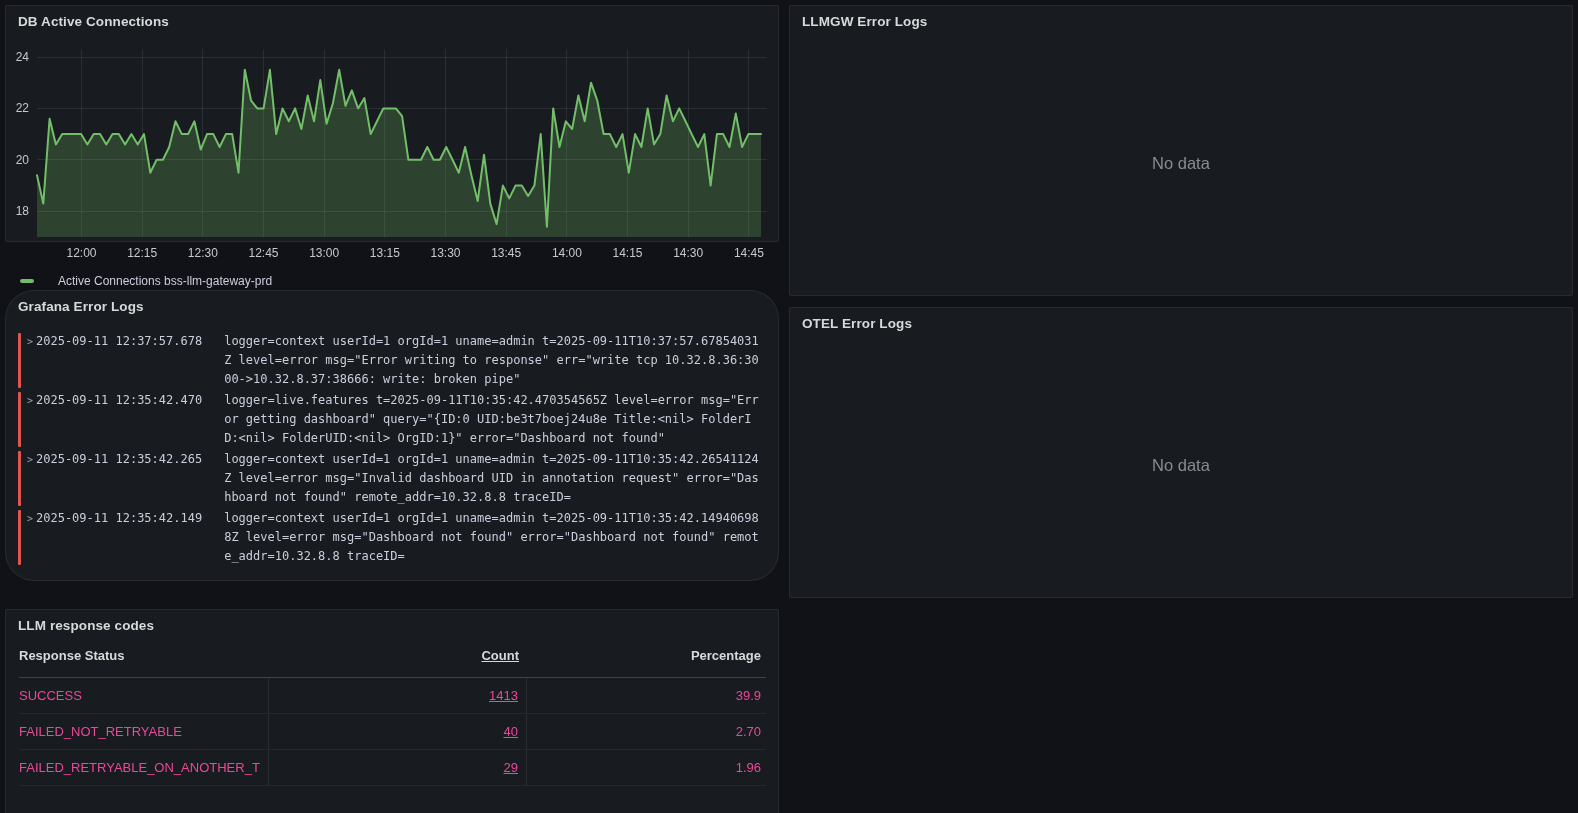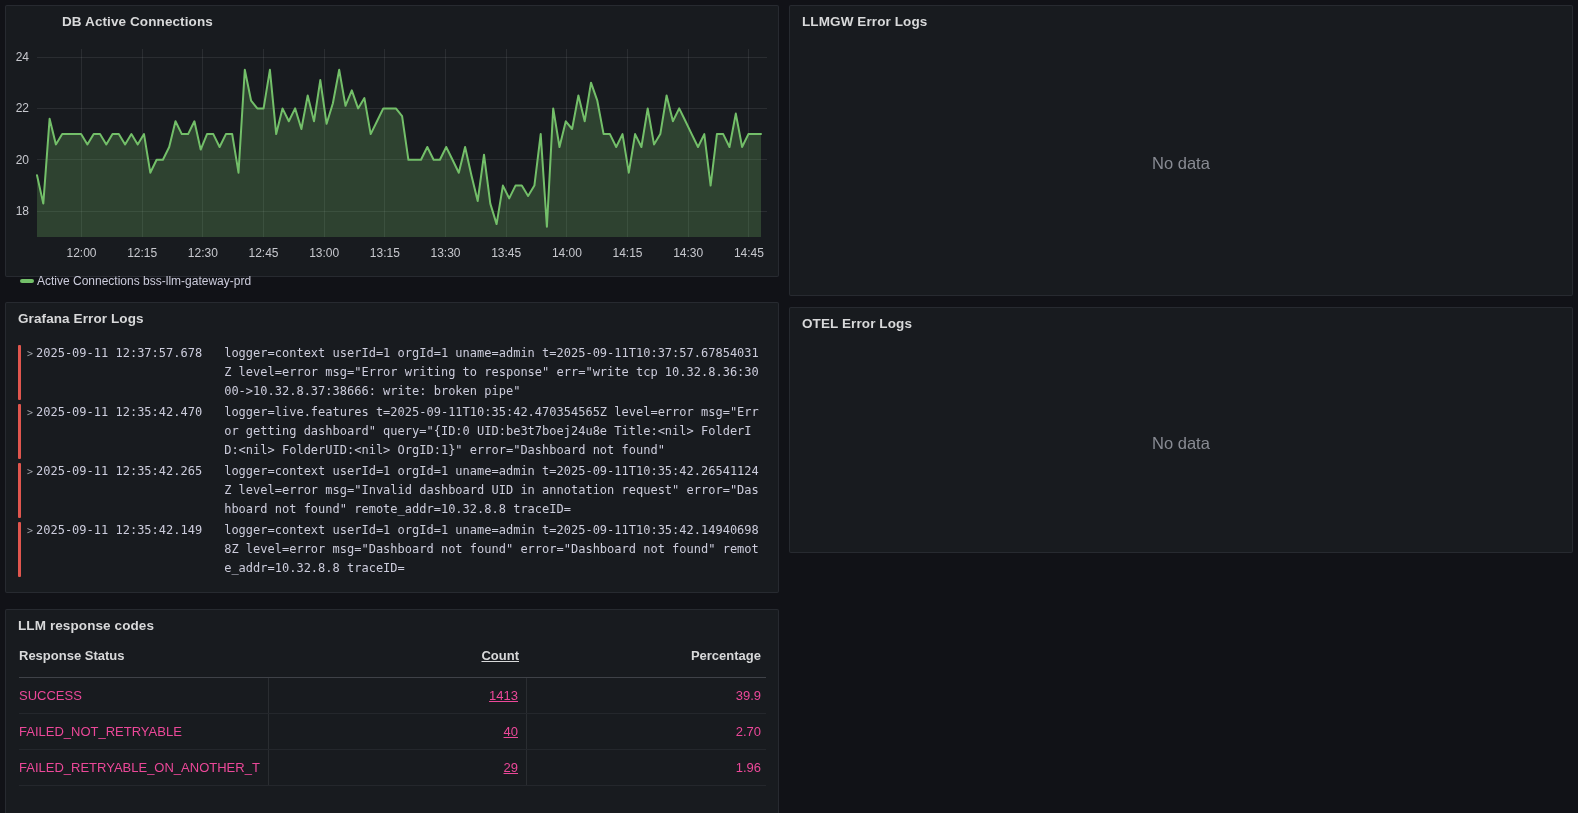--- a/index.html
+++ b/index.html
@@ -6,45 +6,45 @@
   html,body { margin:0; padding:0; }
   body {
     width:1578px; height:813px; overflow:hidden; position:relative;
     background:#111217;
     font-family:"Liberation Sans", sans-serif;
   }
   .panel {
     position:absolute; background:#181b1f;
     border:1px solid rgba(204,204,220,0.09); border-radius:2px;
   }
-  #panel-db    { left:5px;   top:5px;   width:774px; height:272px;padding-left:44px; }
+  #panel-db    { left:5px;   top:5px;   width:774px; height:237px; }
   #panel-llmgw { left:789px; top:5px;   width:784px; height:291px; }
-  #panel-glogs { left:5px;   top:302px; width:774px; height:291px; }
-  #panel-otel  { left:789px; top:307px; width:784px; height:246px; }
+  #panel-glogs { left:5px;   top:290px; width:774px; height:291px;border-radius:29px; }
+  #panel-otel  { left:789px; top:307px; width:784px; height:291px; }
   #panel-table { left:5px;   top:609px; width:774px; height:230px; }
 
   .panel-title {
     margin:0; padding:7px 12px 0 12px;
     font-size:13.5px; font-weight:700; letter-spacing:0.1px;
     color:#d8d9da; line-height:18px;
     cursor:pointer;
   }
   .no-data {
     position:absolute; left:0; right:0; top:26px; bottom:0;
     display:flex; align-items:center; justify-content:center;
     font-size:16.5px; color:#888b93;
   }
 
   
   #db-chart { position:absolute; left:1px; top:43px; width:762px; height:214px; }
   .grid { stroke:rgba(204,204,220,0.10); stroke-width:1; shape-rendering:crispEdges; }
   .tick { fill:#c7c8ce; font-family:"Liberation Sans",sans-serif; font-size:12px; }
   .legend {
     position:absolute; left:14px; top:268px;
-    display:flex; align-items:center; gap:3px; cursor:pointer;
+    display:flex; align-items:center; gap:24px; cursor:pointer;
   }
   .legend-dash { width:14px; height:4px; border-radius:2px; background:#73bf69; }
   .legend-label { font-size:12px; color:#ccccdc; }
 
   
   .log-list { padding:16px 12px 0 12px; }
   .log-row {
     display:flex; align-items:stretch; margin-bottom:2px;
     font-family:"DejaVu Sans Mono", monospace;
     font-size:12px; line-height:19px; color:#ccccdc;

